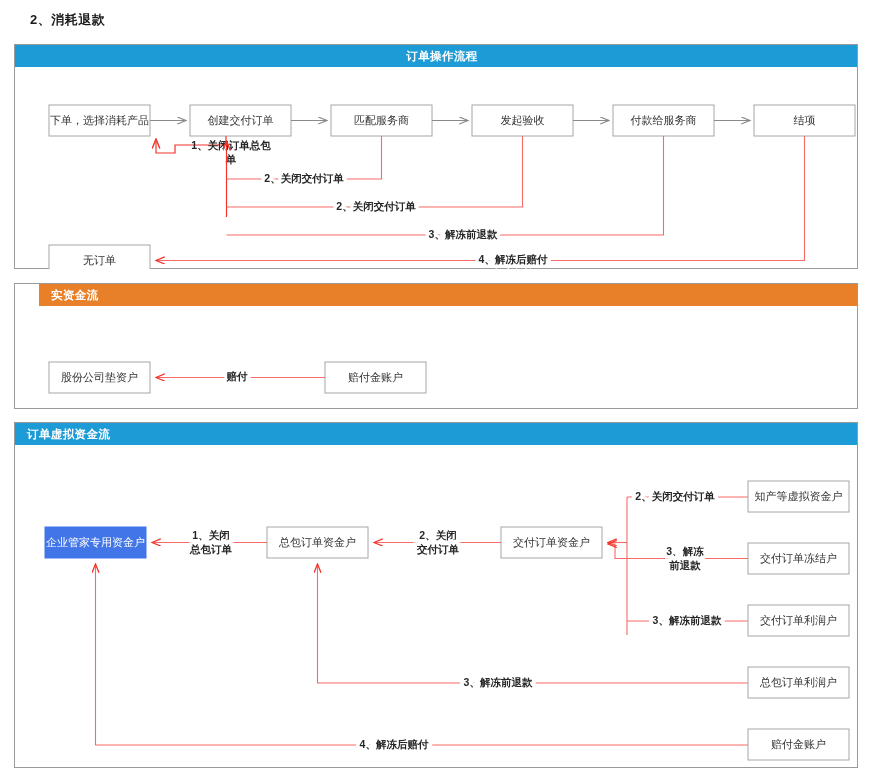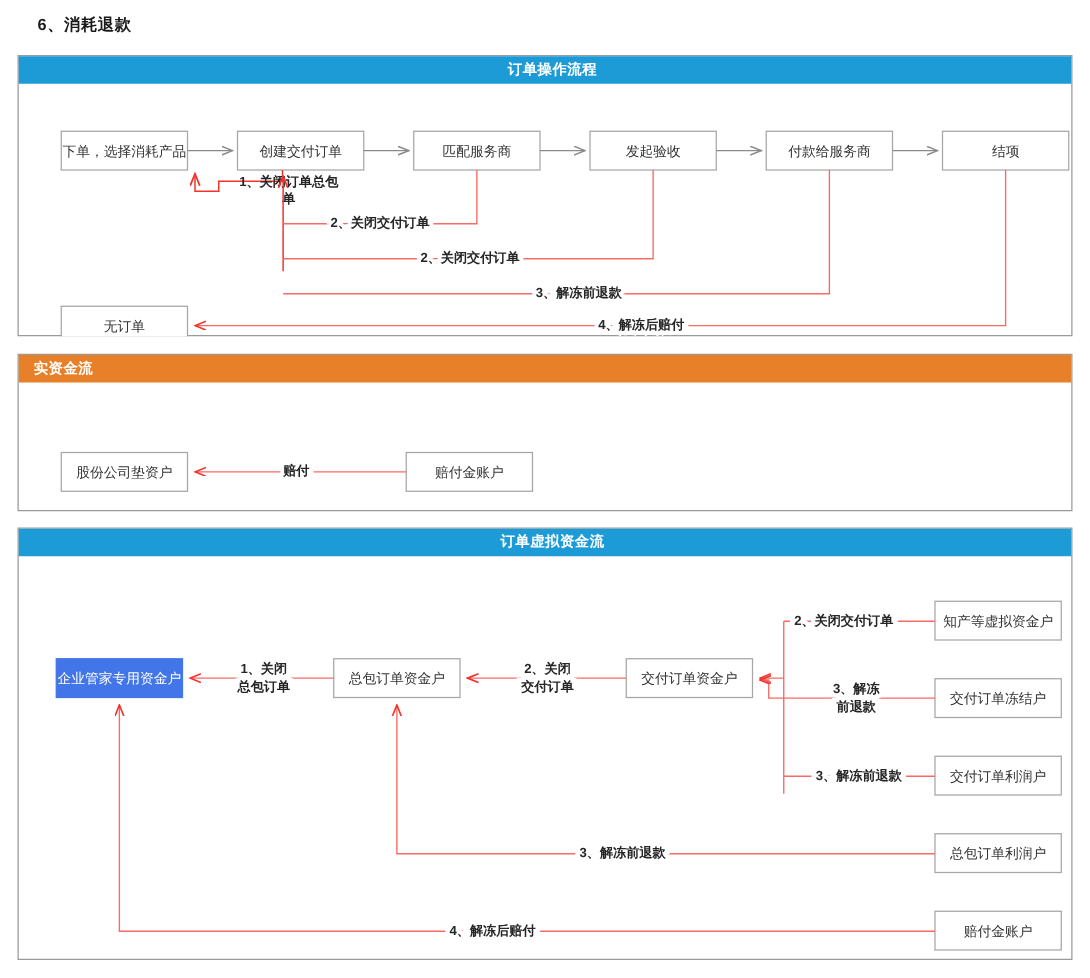--- a/index.html
+++ b/index.html
@@ -98,21 +98,21 @@
     font-size: 10.5px;
     fill: #262626;
     font-weight: bold;
     text-anchor: middle;
     dominant-baseline: middle;
   }
 </style>
 </head>
 <body>
 
-<div class="page-title">6、消耗退款</div>
+<div class="page-title">2、消耗退款</div>
 
 <section class="panel" id="panel-order-flow">
   <div class="panel-header" style="background:#1d9bd7;">订单操作流程</div>
   <div class="panel-body">
     <svg width="842" height="202" viewBox="0 0 842 202" xmlns="http://www.w3.org/2000/svg">
       <defs>
         <marker id="arrGray" markerWidth="9" markerHeight="9" refX="8" refY="3.2" orient="auto">
           <path d="M0,0 L8,3.2 L0,6.4" fill="none" stroke="#8a8a8a" stroke-width="1.1"></path>
         </marker>
         <marker id="arrRed" markerWidth="9" markerHeight="9" refX="8" refY="3.2" orient="auto">
@@ -170,21 +170,21 @@
       <path class="edge-red" d="M648.5,69 L648.5,168 L211.5,168"></path>
       <text class="edge-label" x="448" y="168" style="paint-order:stroke; stroke:#ffffff; stroke-width:6px;">3、解冻前退款</text>
 
       <path class="edge-red" d="M789.5,69 L789.5,193.5 L141,193.5" marker-end="url(#arrRed)"></path>
       <text class="edge-label" x="498" y="193.5" style="paint-order:stroke; stroke:#ffffff; stroke-width:6px;">4、解冻后赔付</text>
     </svg>
   </div>
 </section>
 
 <section class="panel" id="panel-real-cash">
-  <div class="panel-header" style="background:#e8802a;">实资金流</div>
+  <div class="panel-header" style="background:#e8802a;margin-left:24px;">实资金流</div>
   <div class="panel-body">
     <svg width="842" height="103" viewBox="0 0 842 103" xmlns="http://www.w3.org/2000/svg">
       <defs>
         <marker id="arrRed2" markerWidth="9" markerHeight="9" refX="8" refY="3.2" orient="auto">
           <path d="M0,0 L8,3.2 L0,6.4" fill="none" stroke="#f2342c" stroke-width="1.2"></path>
         </marker>
       </defs>
 
       <g>
         <rect class="node-rect" x="34" y="56" width="101" height="31"></rect>
@@ -195,21 +195,21 @@
         <text class="node-label" x="360.5" y="72.5">赔付金账户</text>
       </g>
 
       <path class="edge-red" d="M310,71.5 L141,71.5" marker-end="url(#arrRed2)"></path>
       <text class="edge-label" x="222" y="71.5" style="paint-order:stroke; stroke:#ffffff; stroke-width:6px;">赔付</text>
     </svg>
   </div>
 </section>
 
 <section class="panel" id="panel-virtual-cash">
-  <div class="panel-header" style="background:#1d9bd7;text-align:center;">订单虚拟资金流</div>
+  <div class="panel-header" style="background:#1d9bd7;">订单虚拟资金流</div>
   <div class="panel-body">
     <svg width="842" height="323" viewBox="0 0 842 323" xmlns="http://www.w3.org/2000/svg">
       <defs>
         <marker id="arrRed3" markerWidth="9" markerHeight="9" refX="8" refY="3.2" orient="auto">
           <path d="M0,0 L8,3.2 L0,6.4" fill="none" stroke="#f2342c" stroke-width="1.2"></path>
         </marker>
       </defs>
 
       <g>
         <rect class="node-rect-accent" x="30" y="82" width="101" height="31"></rect>

